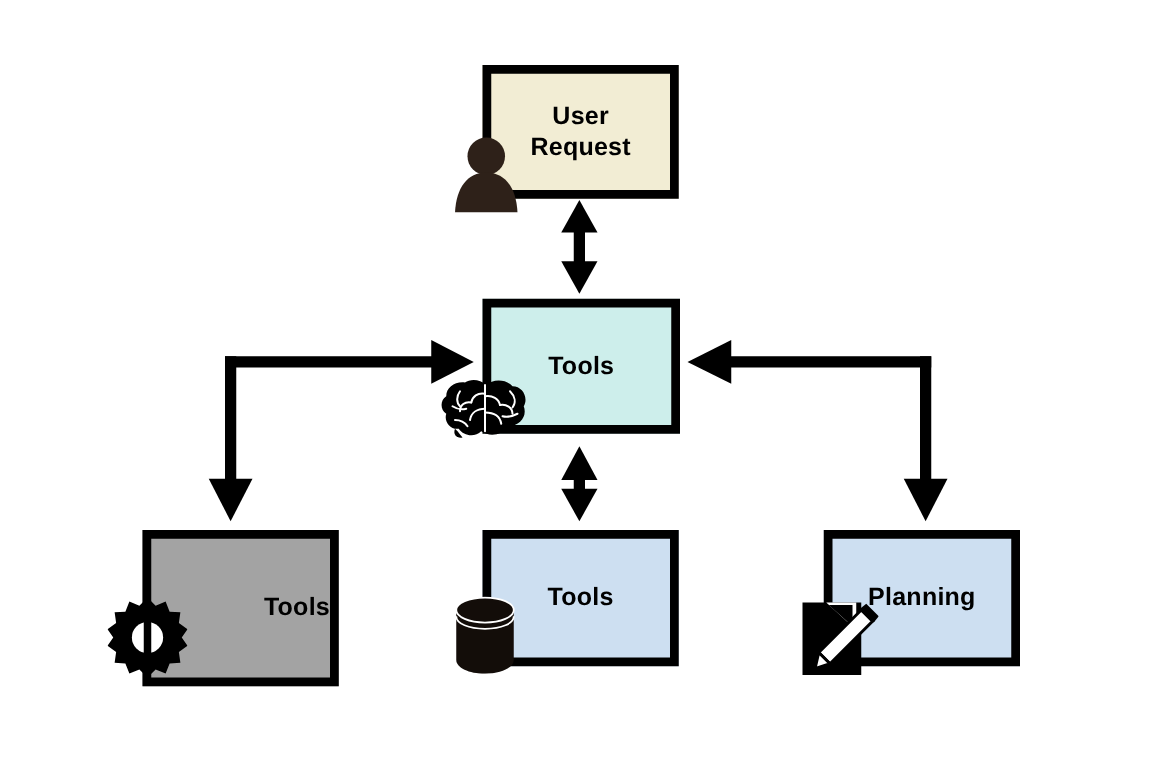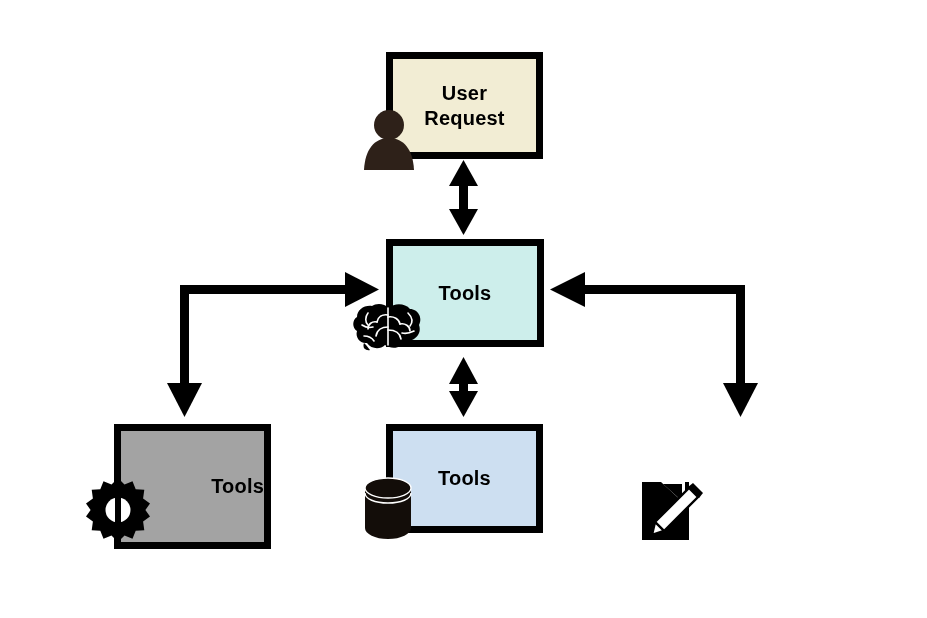--- a/index.html
+++ b/index.html
@@ -136,20 +136,23 @@
   </div>
 
   <div class="node" id="node-tools" style="left: 114px; top: 424px; width: 157px; height: 125px; background: #a3a3a3; justify-content: flex-end;">
     <div class="node-label">Tools</div>
   </div>
 
   <div class="node" id="node-memory" style="left: 386px; top: 424px; width: 157px; height: 109px; background: rgb(205, 223, 241);">
     <div class="node-label">Tools</div>
   </div>
 
+  <div class="node" id="node-planning" style="left: 659px; top: 424px; width: 157px; height: 109px; background: rgb(205, 223, 241);">
+    <div class="node-label">Planning</div>
+  </div>
 
   <svg class="icon" id="icon-person" viewBox="0 0 54 62" width="54" height="62">
     <circle cx="27" cy="17" r="15" fill="#2e2119"></circle>
     <path d="M27 30 C12 30 3 42 2 62 L52 62 C51 42 42 30 27 30 Z" fill="#2e2119"></path>
   </svg>
 
   <svg class="icon" id="icon-brain" viewBox="0 0 72 48" width="72" height="48">
     <path d="M20 3 C12 2 5 7 5 14 C0 17 0 25 5 28 C3 34 8 41 15 40
              C19 46 28 47 33 42 C40 47 50 45 54 38 C64 38 70 30 67 22
              C71 15 66 6 58 6 C53 0 42 0 37 5 C32 0 24 0 20 3 Z" fill="#000000"></path>

